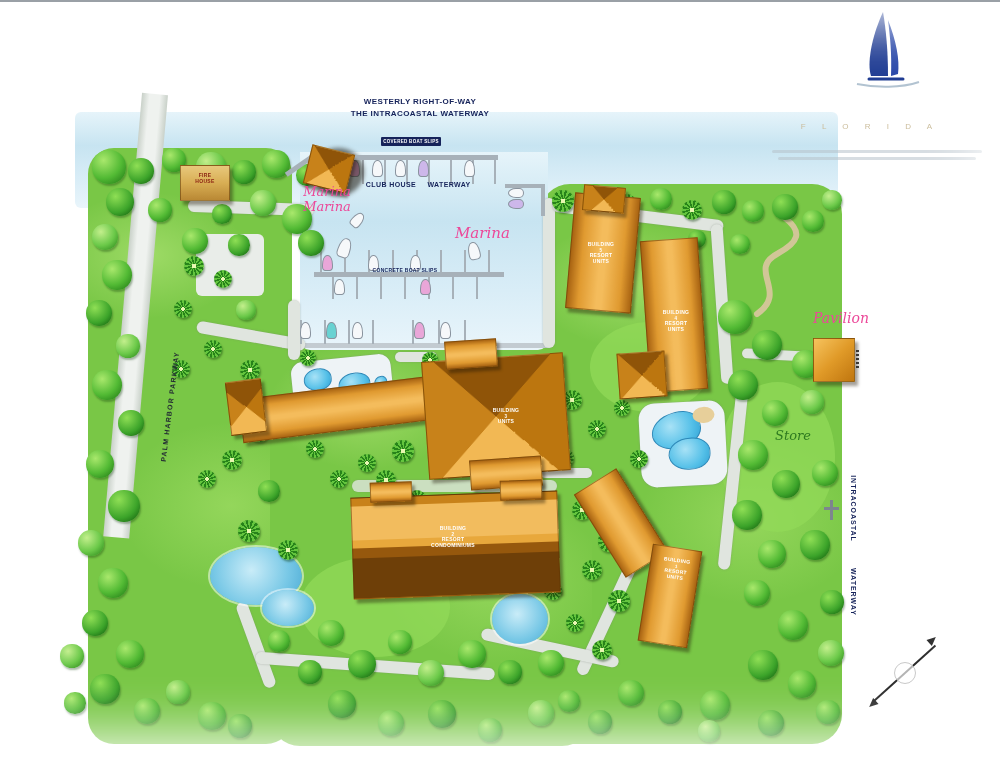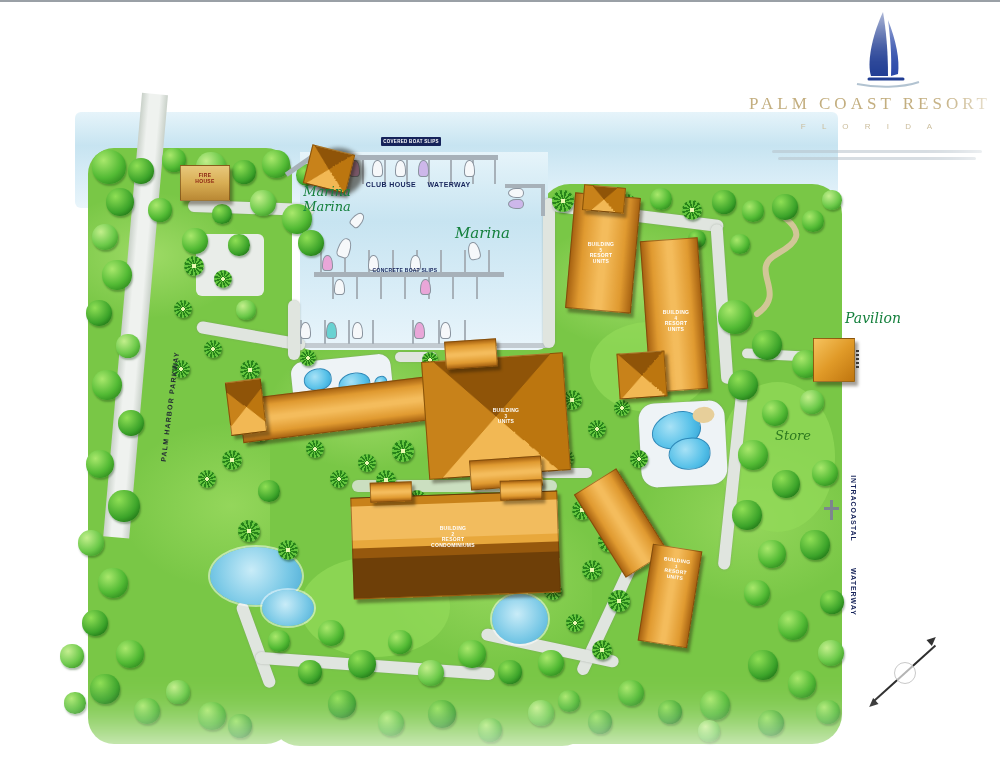--- a/index.html
+++ b/index.html
@@ -40,21 +40,21 @@
         border-radius:45% 45% 32% 32%/62% 62% 26% 26%;}
   .bp{background:#e9a6d8;} .bt{background:#68d2d2;} .bl{background:#cdb7ea;}
   
   .deck{position:absolute;background:#eef3f6;border-radius:12px;box-shadow:0 0 2px rgba(120,130,130,.6);}
   .pool{position:absolute;border-radius:55% 45% 50% 50%;border:1px solid #2e88b8;
         background:radial-gradient(circle at 40% 35%,#a8e2f6,#55c0e8 60%,#2e9ed2);}
   .pond{position:absolute;border-radius:50%;
         background:radial-gradient(circle at 45% 40%,#c9ecf8,#78c8e6 60%,#4aaad4);box-shadow:0 0 0 2px rgba(255,255,255,.5);}
   
   .navy{color:#16235a;font-weight:bold;letter-spacing:.4px;}
-  .script{font-family:"DejaVu Serif",serif;font-style:italic;color:#15803d;}
+  .script{font-family:"DejaVu Serif",serif;font-style:italic;color:#ec4899;}
   .vert{transform-origin:center;}
   .chip{position:absolute;background:#16235a;color:#fff;font-size:4.5px;font-weight:bold;
         text-align:center;line-height:9px;letter-spacing:.3px;border-radius:1px;z-index:25;}
   
   .brand{position:absolute;font-family:"Liberation Serif",serif;color:#c3ae7f;
          letter-spacing:4px;text-align:center;font-size:17px;}
   .tagline{position:absolute;color:#cbbd9c;font-size:8px;letter-spacing:7px;text-align:center;}
   .fineprint{position:absolute;height:3px;background:#b7c3cb;opacity:.55;border-radius:2px;filter:blur(.5px);}
   
   .cl{position:absolute;background:#2a2a2a;}
@@ -361,51 +361,54 @@
     <div>RESORT</div>
       <div>CONDOMINIUMS</div>
   </div>
   <div class="blabel" style="left:641px;top:556px;width:70px;transform:rotate(8deg);">
     <div>BUILDING</div>
       <div class="num">1</div>
     <div>RESORT</div>
       <div>UNITS</div>
   </div>
 
+  <div class="abs navy z30" style="left:300px;top:94px;width:240px;text-align:center;font-size:8px;line-height:12px;">
+    <div>WESTERLY RIGHT-OF-WAY</div>
+    <div>THE INTRACOASTAL WATERWAY</div>
+  </div>
 
   <div class="chip" style="left:381px;top:135px;width:60px;height:9px;">COVERED BOAT SLIPS</div>
   <div class="abs navy z25" style="left:360px;top:179px;width:62px;text-align:center;font-size:7px;">CLUB HOUSE</div>
   <div class="abs navy z25" style="left:418px;top:179px;width:62px;text-align:center;font-size:7px;">WATERWAY</div>
   <div class="abs navy z25" style="left:350px;top:265px;width:110px;text-align:center;font-size:5px;letter-spacing:.3px;">CONCRETE BOAT SLIPS</div>
 
   <div class="abs script z30" style="left:298px;top:182px;width:58px;text-align:center;font-size:13px;line-height:15px;">
     <div>Marina</div>
     <div>Marina</div>
   </div>
   <div class="abs script z30" style="left:455px;top:222px;font-size:15px;">Marina</div>
-  <div class="abs script z30" style="left:813px;top:308px;font-size:14px;margin-left:32px;">Pavilion</div>
+  <div class="abs script z30" style="left:813px;top:308px;font-size:14px;">Pavilion</div>
   <div class="abs script z30" style="left:775px;top:426px;font-size:13px;color:#2e7a20;">Store</div>
 
   <div class="abs vert z30" style="left:95px;top:401px;width:150px;text-align:center;font-size:7px;font-weight:bold;color:#222a33;letter-spacing:1.2px;transform:rotate(-83deg);">PALM HARBOR PARKWAY</div>
 
   <div class="abs vert z30" style="left:768px;top:540px;width:170px;transform:rotate(90deg);display:flex;justify-content:center;gap:26px;font-size:7px;font-weight:bold;color:#16235a;letter-spacing:1px;">
     <span>INTRACOASTAL</span>
     <span>WATERWAY</span>
   </div>
   <div class="abs" style="left:830px;top:498px;width:3px;height:20px;background:#7d868e;">
     <div class="abs" style="left:-6px;top:7px;width:15px;height:3px;background:#7d868e;"></div>
   </div>
 
   <svg class="abs" style="left:843px;top:6px;" width="80" height="86" viewBox="0 0 80 86">
     <path d="M40,4 C28,30 24,56 28,68 L45,68 C45,42 43,22 40,4 Z" fill="#1d3a92"></path>
     <path d="M45,12 C53,32 57,52 55,66 L48,68 C49,46 47,28 45,12 Z" fill="#2746a8"></path>
     <path d="M26,71 L60,71" stroke="#1d3a92" stroke-width="3" fill="none" stroke-linecap="round"></path>
     <path d="M14,76 C34,80 58,80 76,74" stroke="#9fb4c6" stroke-width="2" fill="none" opacity=".8"></path>
   </svg>
-  <div class="brand" style="left:742px;top:92px;width:256px;">PALM COAST RESORT</div>
   <div class="tagline" style="left:742px;top:120px;width:256px;">F L O R I D A</div>
   <div class="fineprint" style="left:772px;top:148px;width:210px;"></div>
   <div class="fineprint" style="left:778px;top:155px;width:198px;"></div>
 
   <div class="abs z30" style="left:866px;top:632px;width:76px;height:80px;">
     <div class="cl" style="left:-2px;top:38px;width:82px;height:2px;transform:rotate(-42deg);"></div>
     <div class="abs" style="left:62px;top:2px;width:0;height:0;border-left:9px solid #2a2a2a;border-top:4px solid transparent;border-bottom:4px solid transparent;transform:rotate(-42deg);"></div>
     <div class="abs" style="left:2px;top:66px;width:0;height:0;border-left:9px solid #2a2a2a;border-top:4px solid transparent;border-bottom:4px solid transparent;transform:rotate(138deg);"></div>
     <div class="abs" style="left:28px;top:28px;width:20px;height:20px;border:1px solid #c9c9c9;border-radius:50%;background:rgba(255,255,255,.65);"></div>
   </div>

